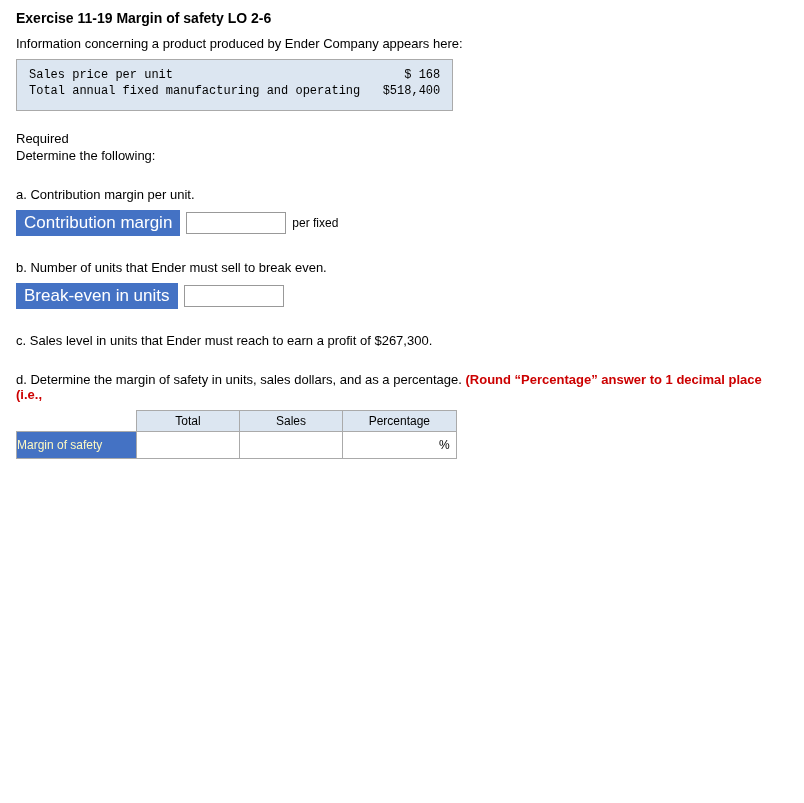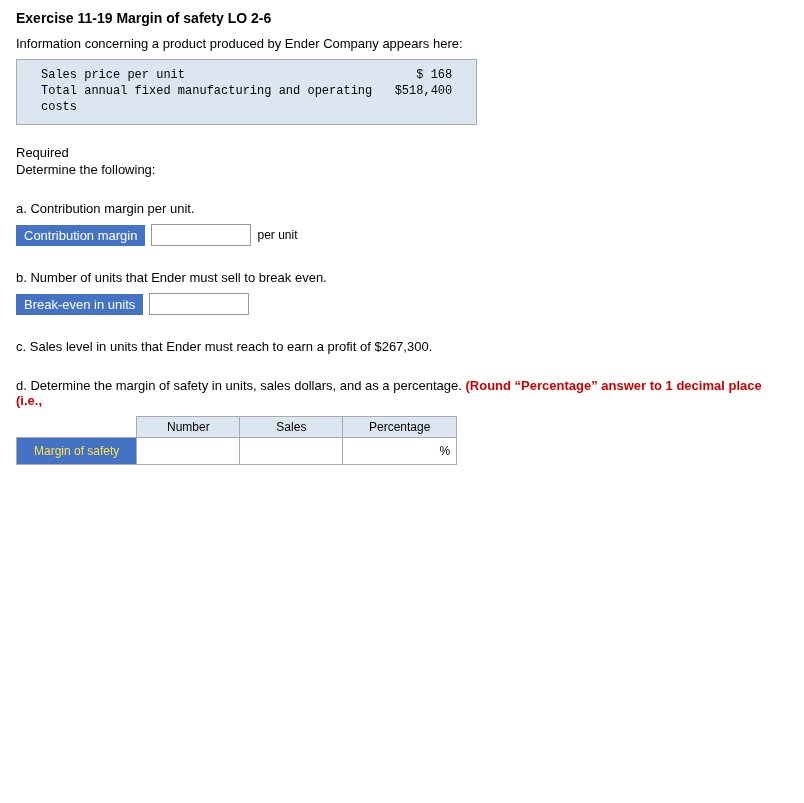--- a/index.html
+++ b/index.html
@@ -14,21 +14,21 @@
     }
     h2 {
       font-size: 14px;
       font-weight: bold;
       margin-bottom: 10px;
     }
     p { margin-bottom: 8px; }
     .info-table {
       border: 1px solid #aaa;
       background: #dce6f1;
-      padding: 8px 24px;
+      padding: 8px 12px;
       margin-bottom: 16px;
       display: inline-block;
       min-width: 420px;
     }
     .info-row {
       display: flex;
       justify-content: space-between;
       font-size: 12px;
       font-family: 'Courier New', monospace;
       margin-bottom: 2px;
@@ -43,21 +43,21 @@
     .answer-row {
       display: flex;
       align-items: center;
       gap: 6px;
       margin-top: 6px;
     }
     .answer-label {
       background: #4472c4;
       color: #fff;
       padding: 3px 8px;
-      font-size: 13px;
+      font-size: 17px;
       white-space: nowrap;
     }
     .answer-input {
       border: 1px solid #999;
       height: 22px;
       width: 100px;
       font-size: 12px;
       padding: 2px 4px;
     }
     .answer-unit {
@@ -80,22 +80,22 @@
       padding: 3px 20px;
       text-align: center;
       font-weight: normal;
     }
     .result-table td {
       border: 1px solid #aaa;
       padding: 3px 6px;
     }
     .result-table td.row-label {
       background: #4472c4;
-      color: #fde047;
-      padding: 3px 17px;
+      color: #fef9c3;
+      padding: 3px 0;
       white-space: nowrap;
     }
     .result-table td input {
       border: none;
       width: 90px;
       height: 20px;
       font-size: 12px;
       padding: 2px 4px;
       outline: none;
     }
@@ -121,42 +121,41 @@
 <div class="info-table">
   <div class="info-row">
     <span class="label">Sales price per unit</span>
     <span class="value">$   168</span>
   </div>
   <div class="info-row">
     <span class="label">Total annual fixed manufacturing and operating</span>
     <span class="value">$518,400</span>
   </div>
   <div class="info-row">
-    <span class="label">  costs</span>
     <span class="value"></span>
   </div>
 </div>
 
 
 <div class="section" style="margin-top:4px;">
   <p class="required-label">Required</p>
   <p>Determine the following:</p>
 </div>
 
 
 <div class="section">
   <p class="section-label">
     <span>a.</span>
     <span> </span>
     <span>Contribution margin per unit.</span>
   </p>
   <div class="answer-row">
     <span class="answer-label">Contribution margin</span>
     <input class="answer-input" type="text" style="">
-    <span class="answer-unit">per unit</span>
+    <span class="answer-unit">per fixed</span>
   </div>
 </div>
 
 
 <div class="section">
   <p class="section-label">
     <span>b.</span>
     <span> </span>
     <span>Number of units that Ender must sell to break even.</span>
   </p>
@@ -183,21 +182,21 @@
     <span>Determine the margin of safety in units, sales dollars, and as a percentage.</span>
     <span> </span>
     <span class="red-bold">(Round “Percentage” answer to 1 decimal place (i.e.,</span>
     <br>
   </p>
   <div class="table-wrapper">
     <table class="result-table">
       <thead>
         <tr>
           <th style="background:#fff; border:none; min-width:120px;"></th>
-          <th>Number</th>
+          <th>Total</th>
           <th>Sales</th>
           <th>Percentage</th>
         </tr>
       </thead>
       <tbody>
         <tr>
           <td class="row-label">Margin of safety</td>
           <td>
             <input type="text" style="">
           </td>

